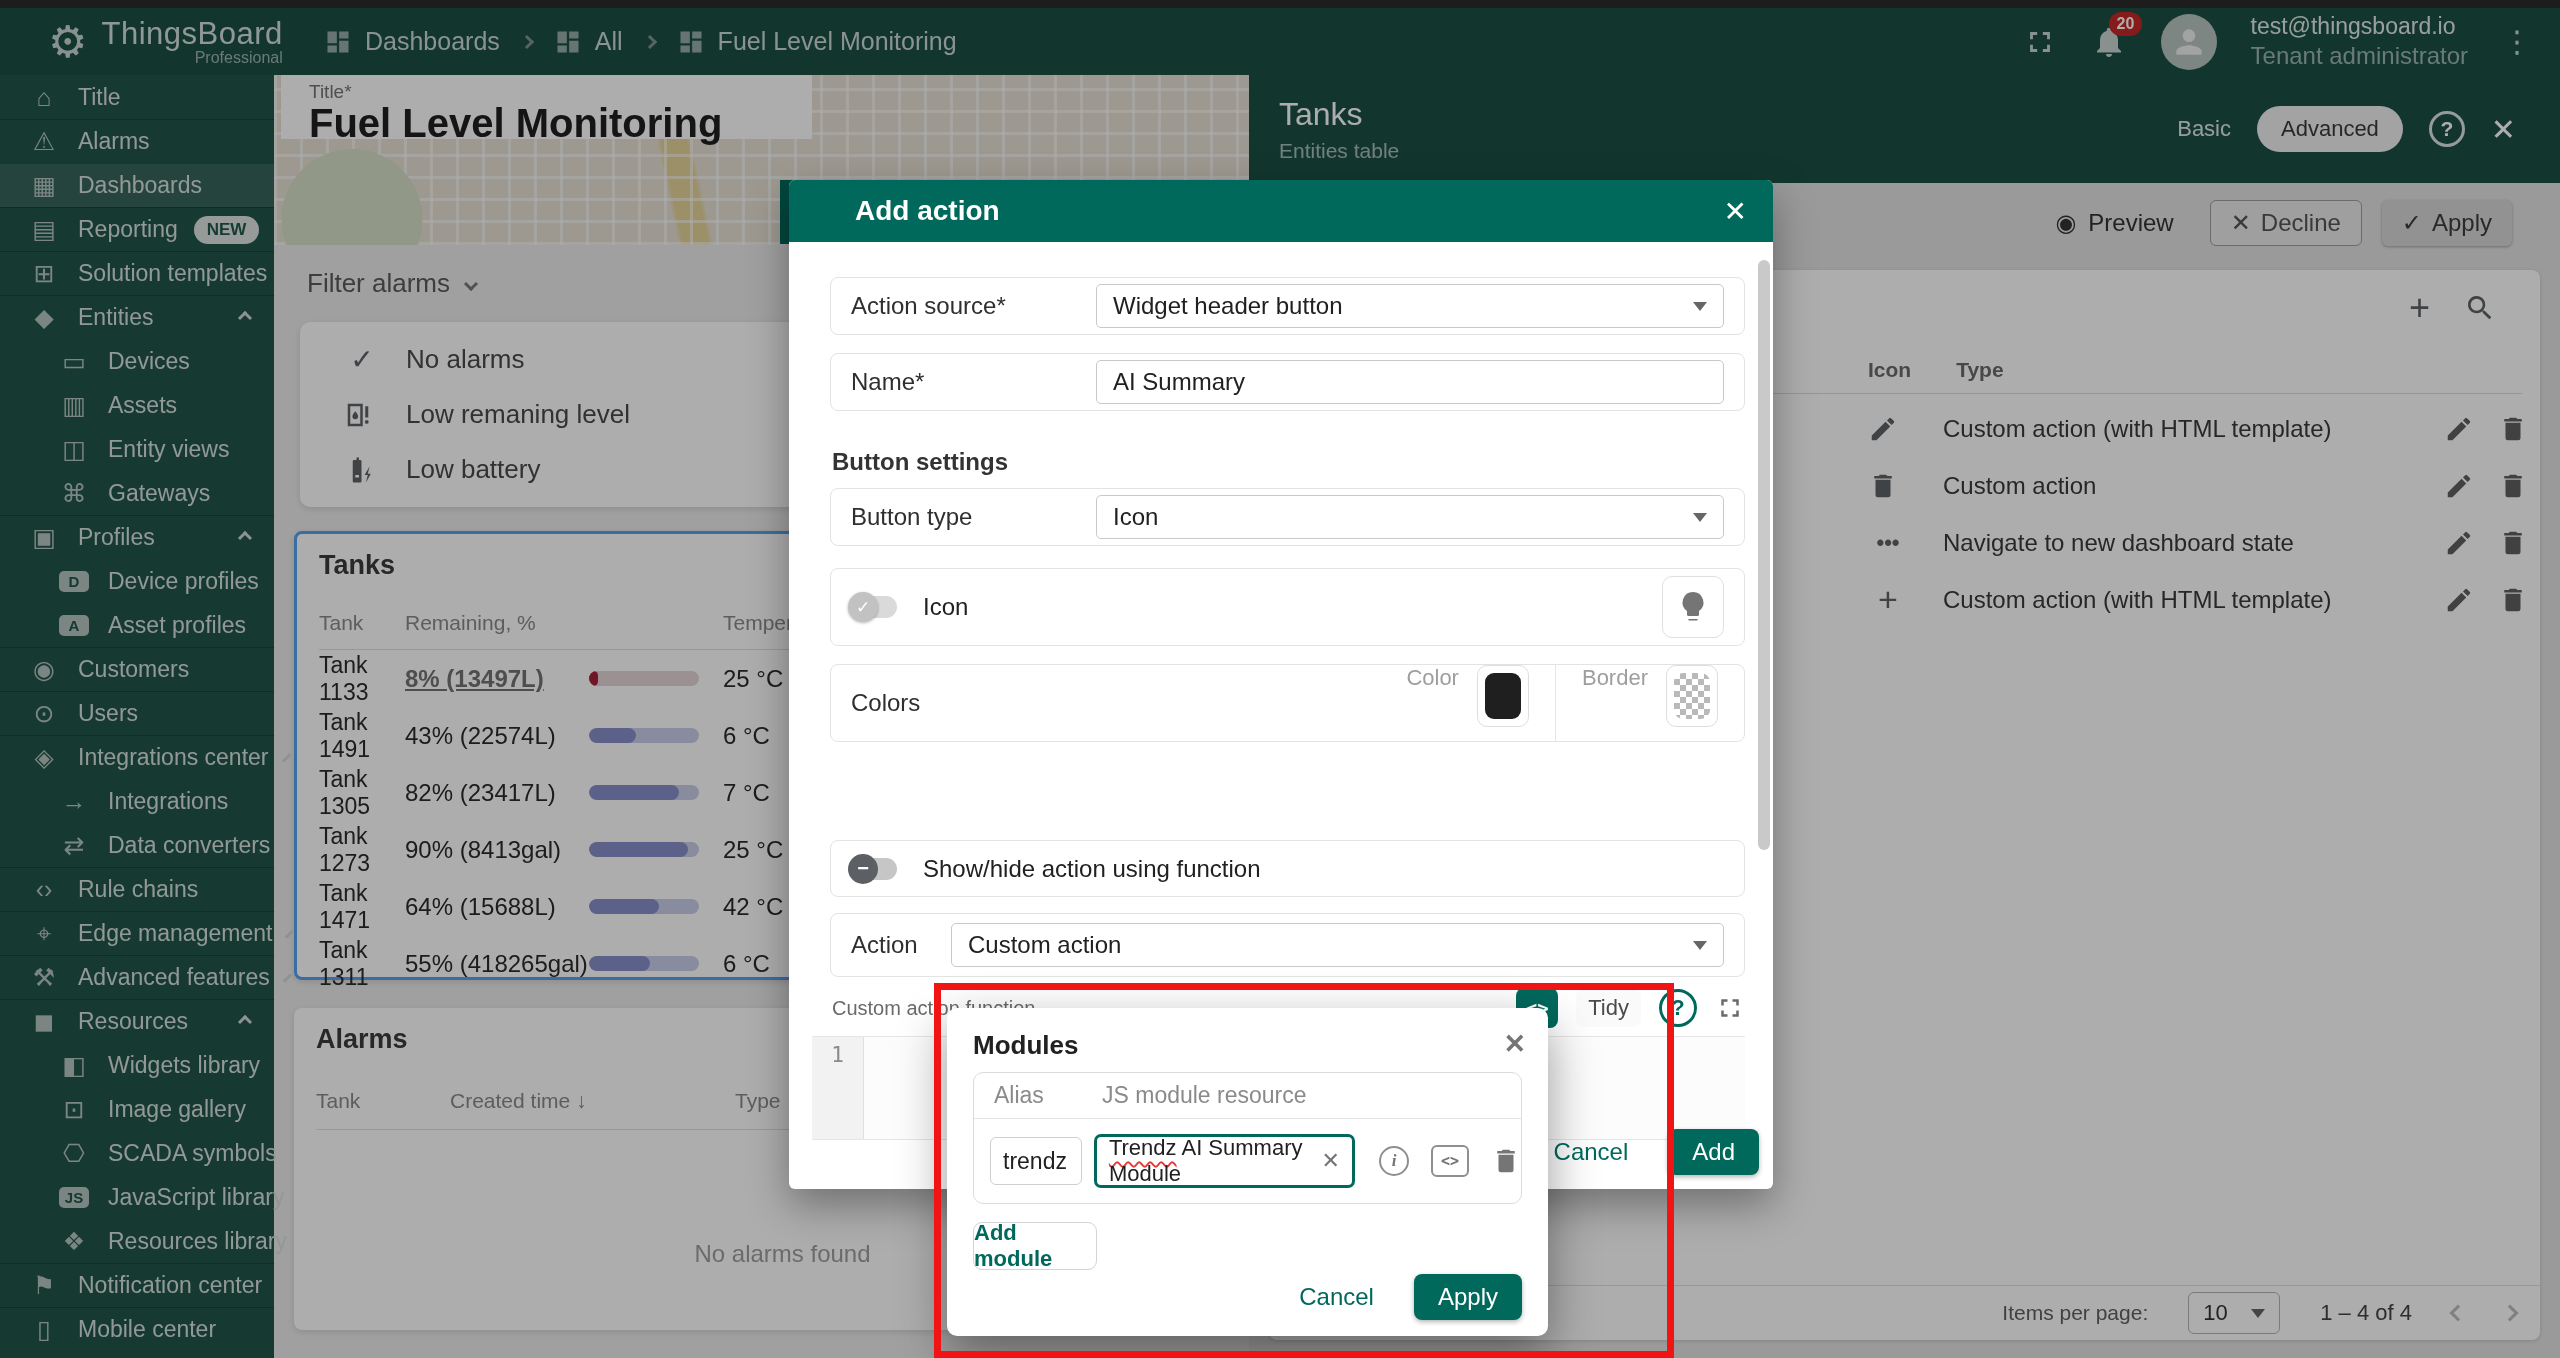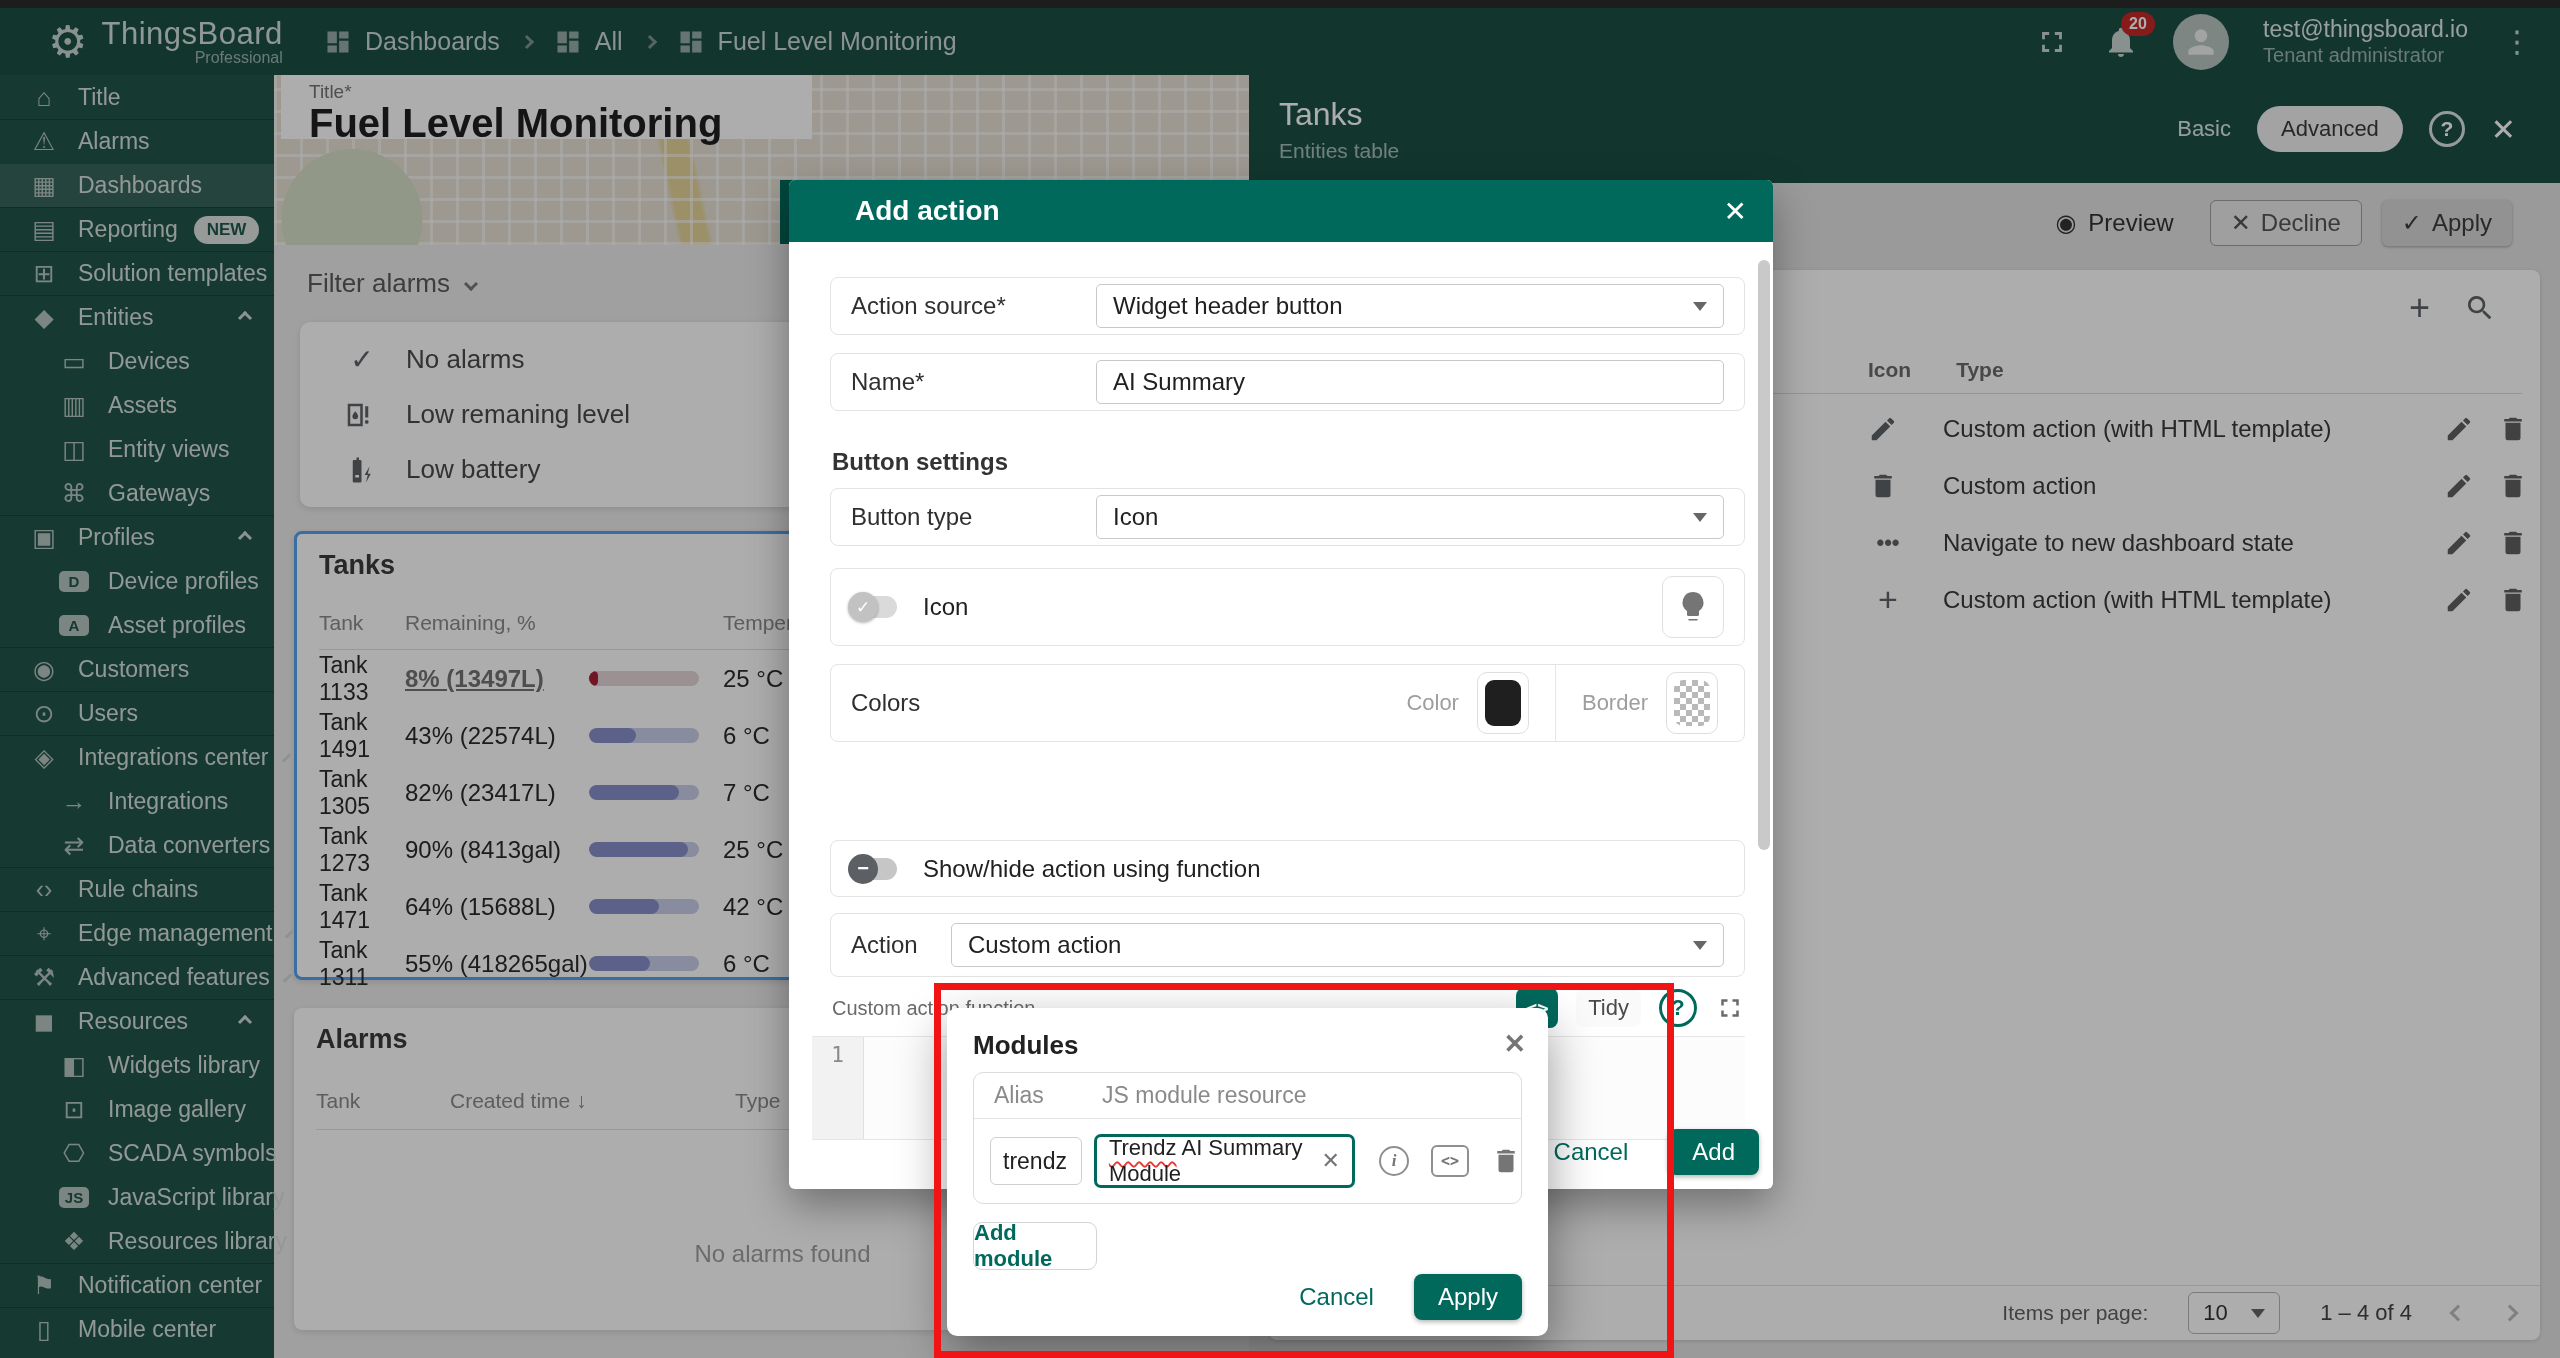--- a/index.html
+++ b/index.html
@@ -26,21 +26,21 @@
   .chev.u { transform:rotate(-135deg); }
   .topbar-right { margin-left:auto; display:flex; align-items:center; gap:34px; padding-right:28px; }
   .svgi { fill:currentColor; display:block; }
   .bell-wrap { position:relative; color:#c9d6d1; }
   .badge { position:absolute; top:-12px; left:18px; background:#c62828; color:#fff;
            font-size:16px; font-weight:700; padding:3px 8px; border-radius:14px; }
   .avatar { width:56px; height:56px; border-radius:50%; background:#b9c6c1; color:#eef2f0;
             display:flex; align-items:center; justify-content:center; }
   .user-lines { line-height:1.25; }
   .user-email { font-size:23px; color:#e2eae7; }
-  .user-role { font-size:20px; color:#9db5ae; }
+  .user-role { font-size:24px; color:#9db5ae; }
   .kebab { font-size:30px; color:#c9d6d1; }
 
   
   .sidebar { left:0; top:75px; width:274px; height:1283px; background:#215449;
              display:flex; flex-direction:column; z-index:10; }
   .nav-item { height:44px; flex:0 0 44px; display:flex; align-items:center; gap:16px;
               padding-left:26px; cursor:pointer; }
   .nav-item.sep { border-top:1px solid rgba(0,0,0,.22); }
   .nav-item.active { background:rgba(255,255,255,.10); }
   .nav-item.child { padding-left:56px; }
@@ -155,21 +155,21 @@
   .tgl2 { width:46px; height:22px; border-radius:11px; background:#dadada; position:relative; flex:0 0 46px; }
   .tgl2 .knob { position:absolute; width:30px; height:30px; border-radius:50%; top:-4px; left:-3px;
                 background:#c2c2c2; color:#fff; font-size:17px; display:flex; align-items:center;
                 justify-content:center; box-shadow:0 1px 3px rgba(0,0,0,.3); }
   .tgl3 { width:46px; height:22px; border-radius:11px; background:#c6c6c6; position:relative; flex:0 0 46px; }
   .tgl3 .knob { position:absolute; width:30px; height:30px; border-radius:50%; top:-4px; left:-3px;
                 background:#5c6064; color:#fff; font-size:20px; font-weight:700; display:flex;
                 align-items:center; justify-content:center; }
   .bulb-btn { margin-left:auto; width:62px; height:62px; border:1px solid #e0e0e0; border-radius:10px;
               display:flex; align-items:center; justify-content:center; color:#757575; }
-  .cgrp { display:flex; align-items:center; gap:18px; height:100%; padding:0 26px; }
+  .cgrp { display:flex; gap:18px; height:100%; padding:0 26px; }
   .cgrp.bl { border-left:1px solid #e6e6e6; }
   .clabel { font-size:22px; color:#9e9e9e; }
   .swatch-box { width:52px; height:62px; border:1px solid #dedede; border-radius:10px;
                 display:flex; align-items:center; justify-content:center; }
   .swatch { width:36px; height:46px; border-radius:9px; }
   .swatch.black { background:#1f1f1f; }
   .swatch.checker { background:repeating-conic-gradient(#b9b9b9 0 25%, #fff 0 50%) 0 0/12px 12px; }
   .fn-row { position:absolute; left:43px; right:28px; top:810px; height:36px; display:flex; align-items:center; }
   .fn-label { font-size:20px; color:#6a6a6a; }
   .fn-tools { margin-left:auto; display:flex; align-items:center; gap:18px; }

